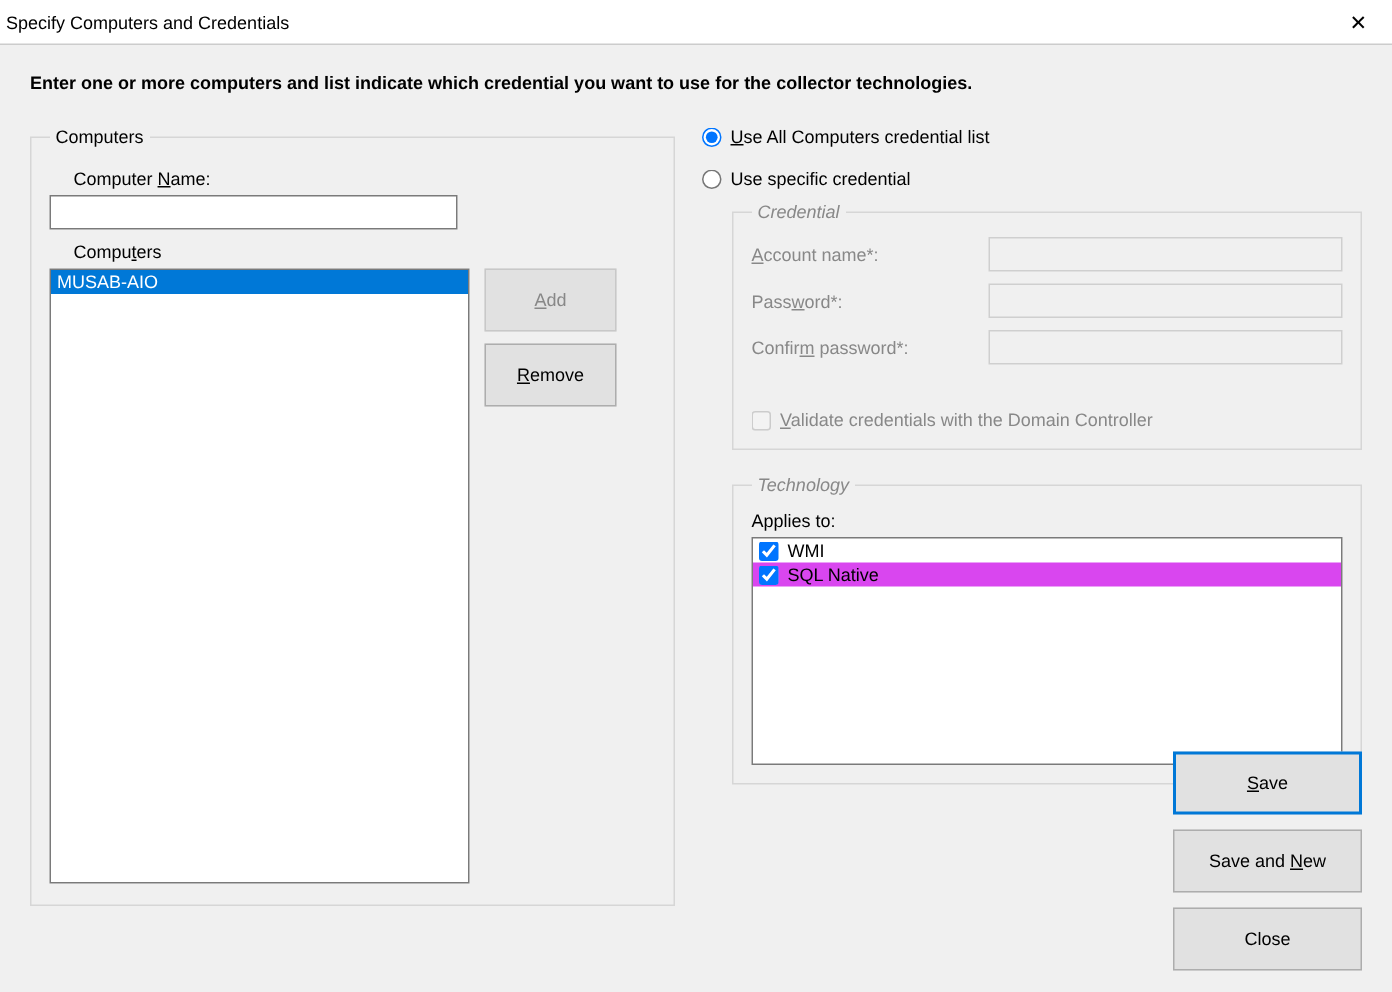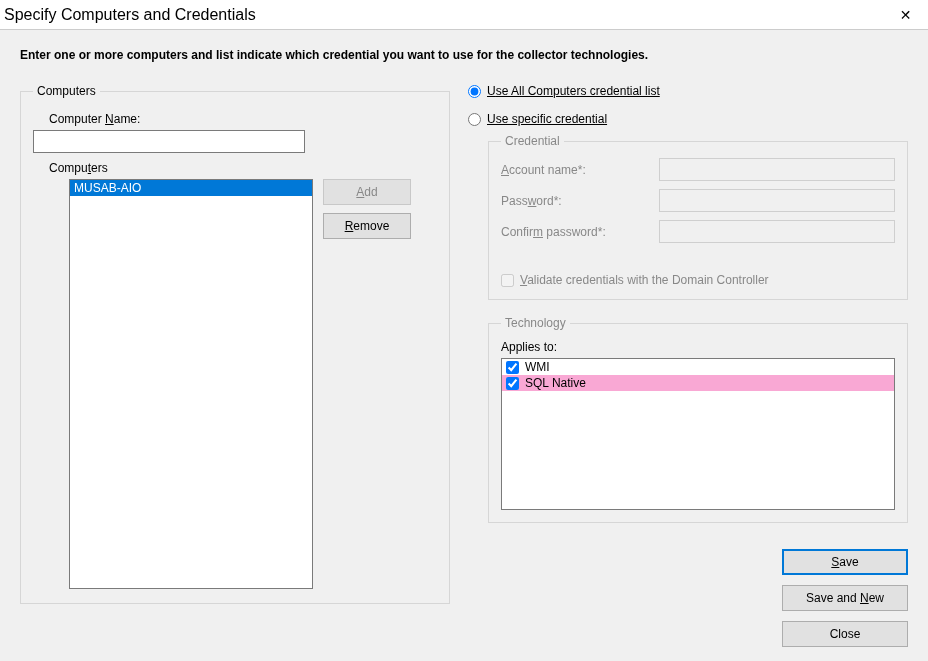--- a/index.html
+++ b/index.html
@@ -15,21 +15,21 @@
   }
   .titlebar {
     height: 30px;
     background: #fff;
     border-bottom: 1px solid #ccc;
     display: flex;
     align-items: center;
     justify-content: space-between;
     padding-left: 4px;
   }
-  .title-text { font-size: 16px; }
+  .title-text { font-size: 12px; }
   .close-x {
     width: 45px;
     height: 30px;
     display: flex;
     align-items: center;
     justify-content: center;
     font-size: 14px;
     font-family: Arial, sans-serif;
   }
 
@@ -40,78 +40,77 @@
   .left { width: 430px; }
   .right { flex: 1; }
 
   fieldset {
     border: 1px solid #d6d6d6;
     padding: 10px 12px 12px 12px;
     margin: 0;
   }
   fieldset.disabled-fs { color: #888; }
   legend { padding: 0 4px; font-size: 12px; }
-  fieldset.disabled-fs legend { color: #888; }
+  fieldset.disabled-fs legend { color: #888; font-style: italic; }
 
   .field-label { margin: 4px 16px; display: block; }
 
   .txt {
     border: 1px solid #7a7a7a;
     background: #fff;
     height: 23px;
     padding: 2px 4px;
     font-family: inherit;
     font-size: 12px;
   }
   .txt:disabled { background: #f0f0f0; border-color: #cfcfcf; }
 
   .listbox {
     border: 1px solid #7a7a7a;
     background: #fff;
     overflow: auto;
-    margin-left: 36px;
   }
   .list-item {
     padding: 1px 4px;
     font-size: 12px;
     white-space: nowrap;
     cursor: default;
   }
   .list-item.selected { background: #0078d7; color: #fff; }
 
   .btn {
-    height: 26px;
+    height: 42px;
     min-width: 88px;
     background: #e1e1e1;
     border: 1px solid #adadad;
     font-family: inherit;
     font-size: 12px;
     padding: 0 10px;
     cursor: pointer;
   }
   .btn:disabled { color: #888; cursor: default; background:#e1e1e1; border-color:#c8c8c8; }
   .btn.primary { border: 2px solid #0078d7; background:#e1e1e1; }
 
-  .radio-row { display: flex; align-items: center; gap: 6px; margin-bottom: 14px; text-decoration: underline; }
+  .radio-row { display: flex; align-items: center; gap: 6px; margin-bottom: 14px; }
   .radio-row input { margin:0; }
 
   .cred-grid { display: grid; grid-template-columns: 150px 1fr; row-gap: 8px; column-gap: 8px; align-items: center; }
   .cred-grid .example { grid-column: 1 / span 2; color:#888; font-size:12px; }
   .validate-row { display:flex; align-items:center; gap:6px; margin-top:30px; color:#888; }
   .validate-row input { margin:0; }
 
   .tech-list {
     border: 1px solid #7a7a7a;
     background: #fff;
     height: 152px;
     overflow: auto;
     margin-top:4px;
   }
   .tech-item { display:flex; align-items:center; gap:6px; padding:1px 4px; }
-  .tech-item.sel { background:#f9a8d4; }
+  .tech-item.sel { background:#d946ef; }
   .tech-item input { margin:0; }
 
   .footer {
     position: absolute;
     right: 20px;
     bottom: 14px;
     display: flex;
     gap: 10px;
     flex-direction: column;
   }

